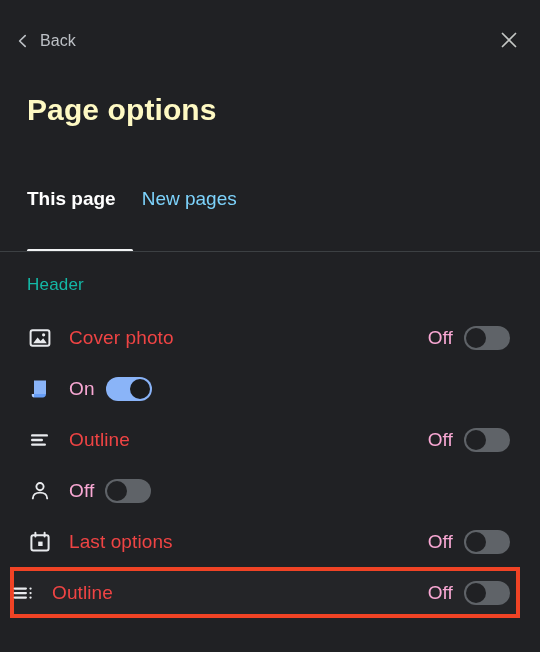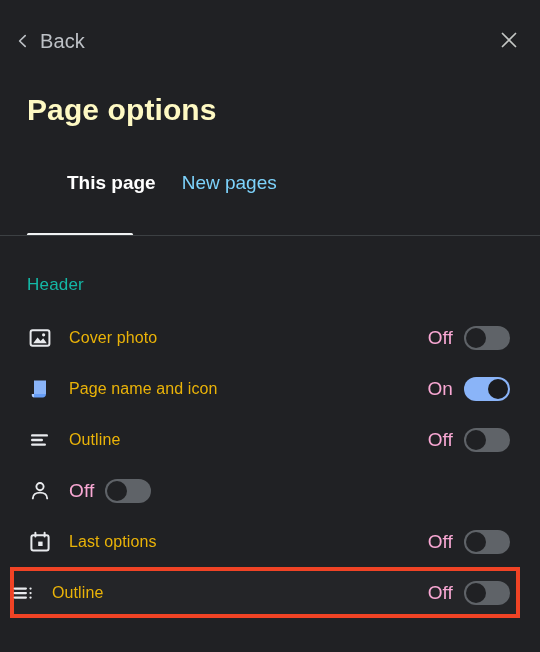--- a/index.html
+++ b/index.html
@@ -47,21 +47,21 @@
     background: none;
     border: none;
   }
   .back-chevron {
     display: block;
     width: 14px;
     height: 14px;
     flex: 0 0 auto;
   }
   .back-label {
-    font-size: 20px;
+    font-size: 16px;
     color: #bdc1c6;
     letter-spacing: 0.1px;
     line-height: 1;
   }
   .close-btn {
     width: 34px;
     height: 34px;
     display: flex;
     align-items: center;
     justify-content: center;
@@ -80,25 +80,24 @@
     font-weight: 700;
     color: #fef9c3;
     letter-spacing: 0.1px;
     line-height: 1.2;
     margin: 0;
   }
 
   
   .tabs {
     position: absolute;
-    top: 172px;
+    top: 188px;
     left: 0;
     right: 0;
     height: 64px;
-    padding-left: 40px;
   }
   .tabs-row {
     display: flex;
     align-items: flex-start;
     padding-left: 27px;
     gap: 26px;
   }
   .tab {
     font-size: 19px;
     color: #7dd3fc;
@@ -160,22 +159,22 @@
   .option-icon {
     width: 26px;
     height: 26px;
     flex: 0 0 auto;
     display: flex;
     align-items: center;
     justify-content: center;
     margin-right: 16px;
   }
   .option-label {
-    font-size: 16px;
-    color: #eab308;
+    font-size: 19px;
+    color: #ef4444;
     flex: 1 1 auto;
     white-space: nowrap;
     letter-spacing: 0.1px;
   }
   .toggle-wrap {
     display: flex;
     align-items: center;
     gap: 11px;
     flex: 0 0 auto;
   }
@@ -298,21 +297,20 @@
     </div>
 
     <div class="option-row">
       <span class="option-icon">
         <svg width="22" height="22" viewBox="0 0 22 22" fill="none" xmlns="http://www.w3.org/2000/svg">
           <path d="M5 2.5 H17 V16 H5 Z" fill="#8ab4f8"></path>
           <path d="M5 16 H17 C17 18.2 15.6 19.4 13.8 19.4 H5 Z" fill="#669df6"></path>
           <path d="M2.8 16 H5 V19.4 C3.6 19.4 2.8 18.3 2.8 17.2 Z" fill="#aecbfa"></path>
         </svg>
       </span>
-      <span class="option-label">Page name and icon</span>
       <span class="toggle-wrap">
         <span class="toggle-state">On</span>
         <span class="toggle on">
             <span class="knob"></span>
           </span>
       </span>
     </div>
 
     <div class="option-row">
       <span class="option-icon">

